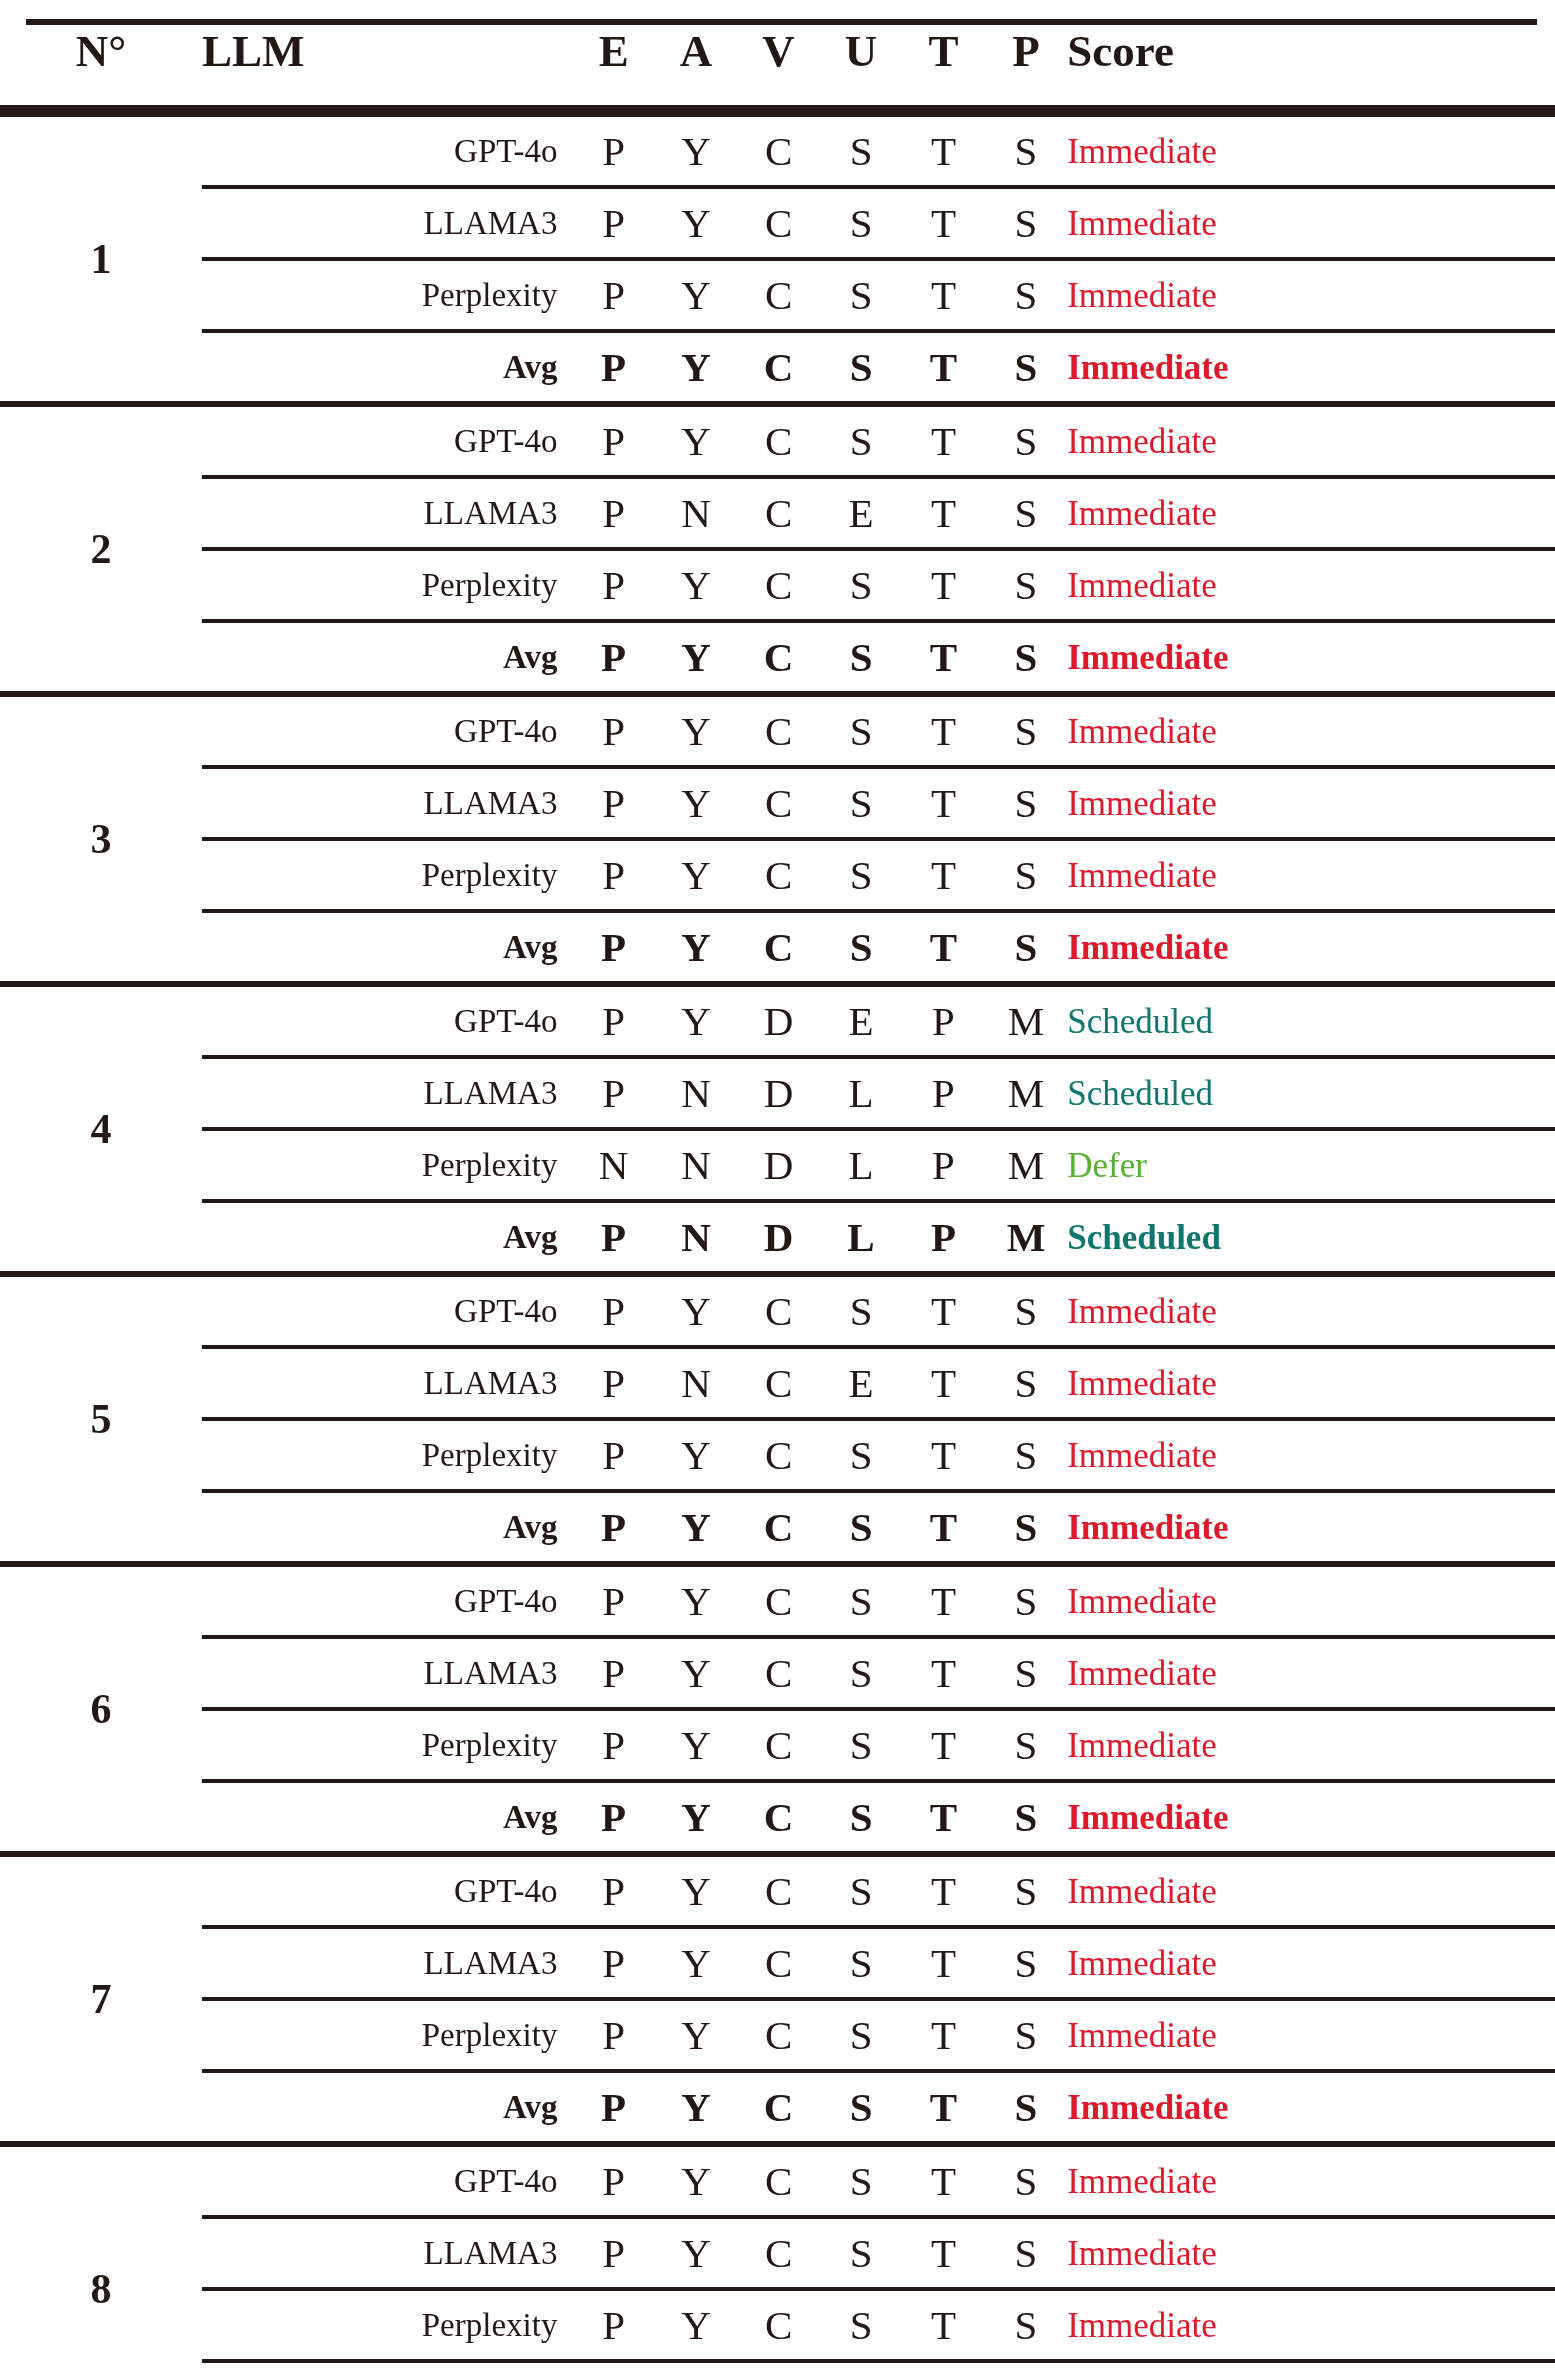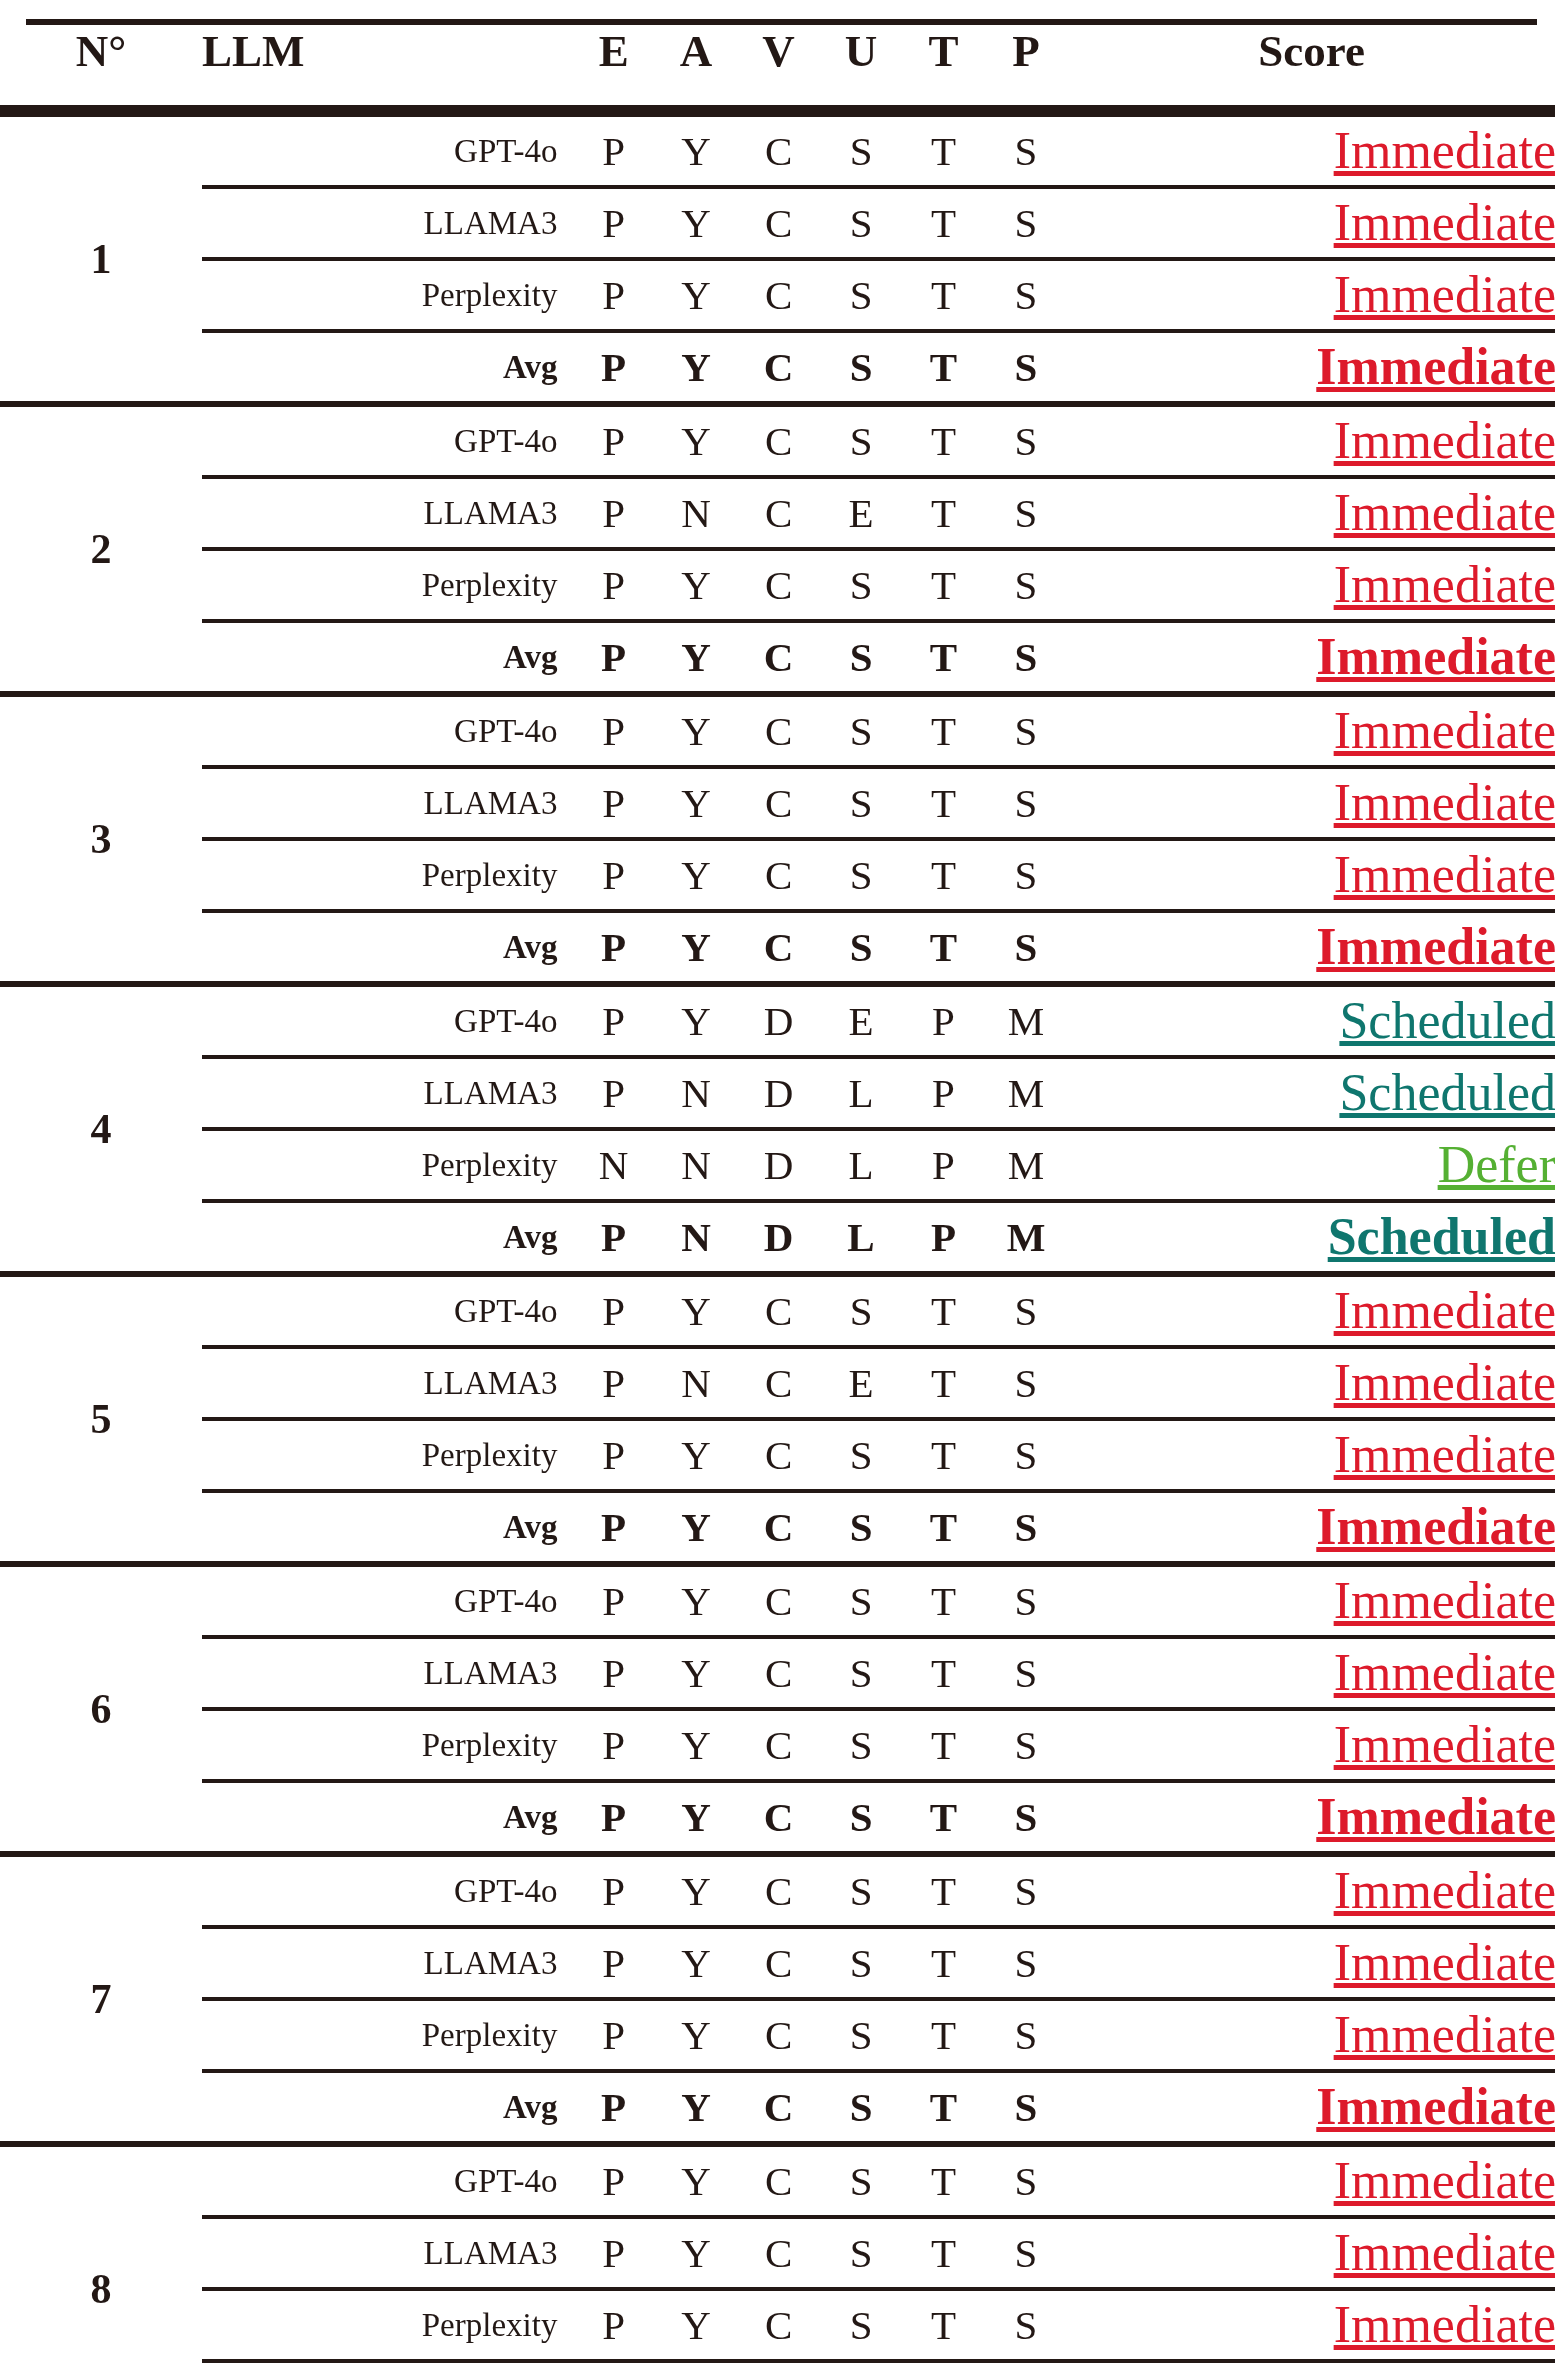--- a/index.html
+++ b/index.html
@@ -40,21 +40,21 @@
     font-weight: bold;
     font-size: 45px;
     line-height: 1;
     padding: 29px 0 31px 0;
     text-align: center;
     vertical-align: middle;
     border: 0;
   }
   thead th.h-num   { text-align: center; padding-left: 0; }
   thead th.h-llm   { text-align: left; }
-  thead th.h-score { text-align: center; }
+  thead th.h-score { text-align: left; }
 
   
   .rule-top {
     position: absolute;
     left: 26px;
     right: 19px;
     height: 6.1px;
     background: #231815;
   }
   .rule-top.t1 { top: 19px; }
@@ -78,23 +78,22 @@
     vertical-align: middle;
   }
 
   td.llm {
     text-align: right;
     padding-right: 15px;
     font-size: 33px;
   }
 
   td.score {
-    text-align: right;
-    font-size: 52px;
-    text-decoration: underline;
+    text-align: left;
+    font-size: 35px;
   }
 
   
   tr.inner > td.llm,
   tr.inner > td.flag,
   tr.inner > td.score {
     border-top: 4.1px solid #231815;
   }
 
   

